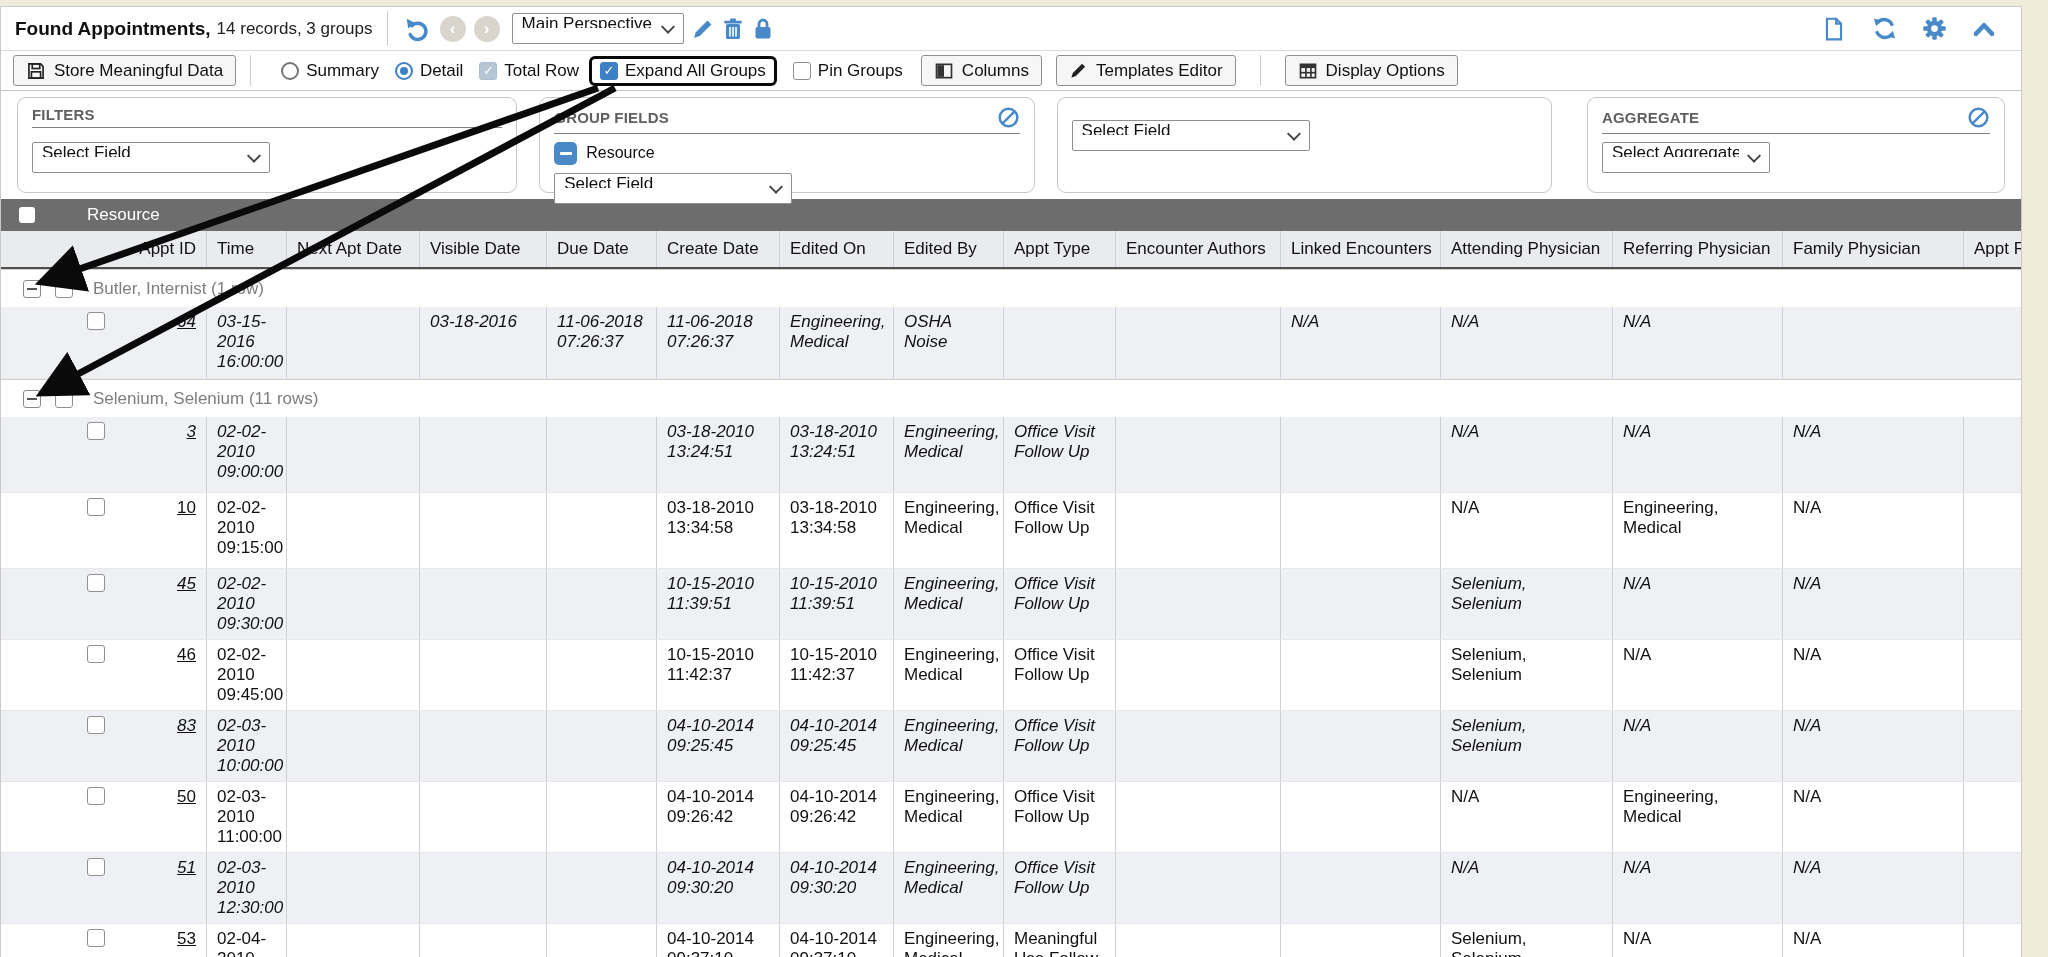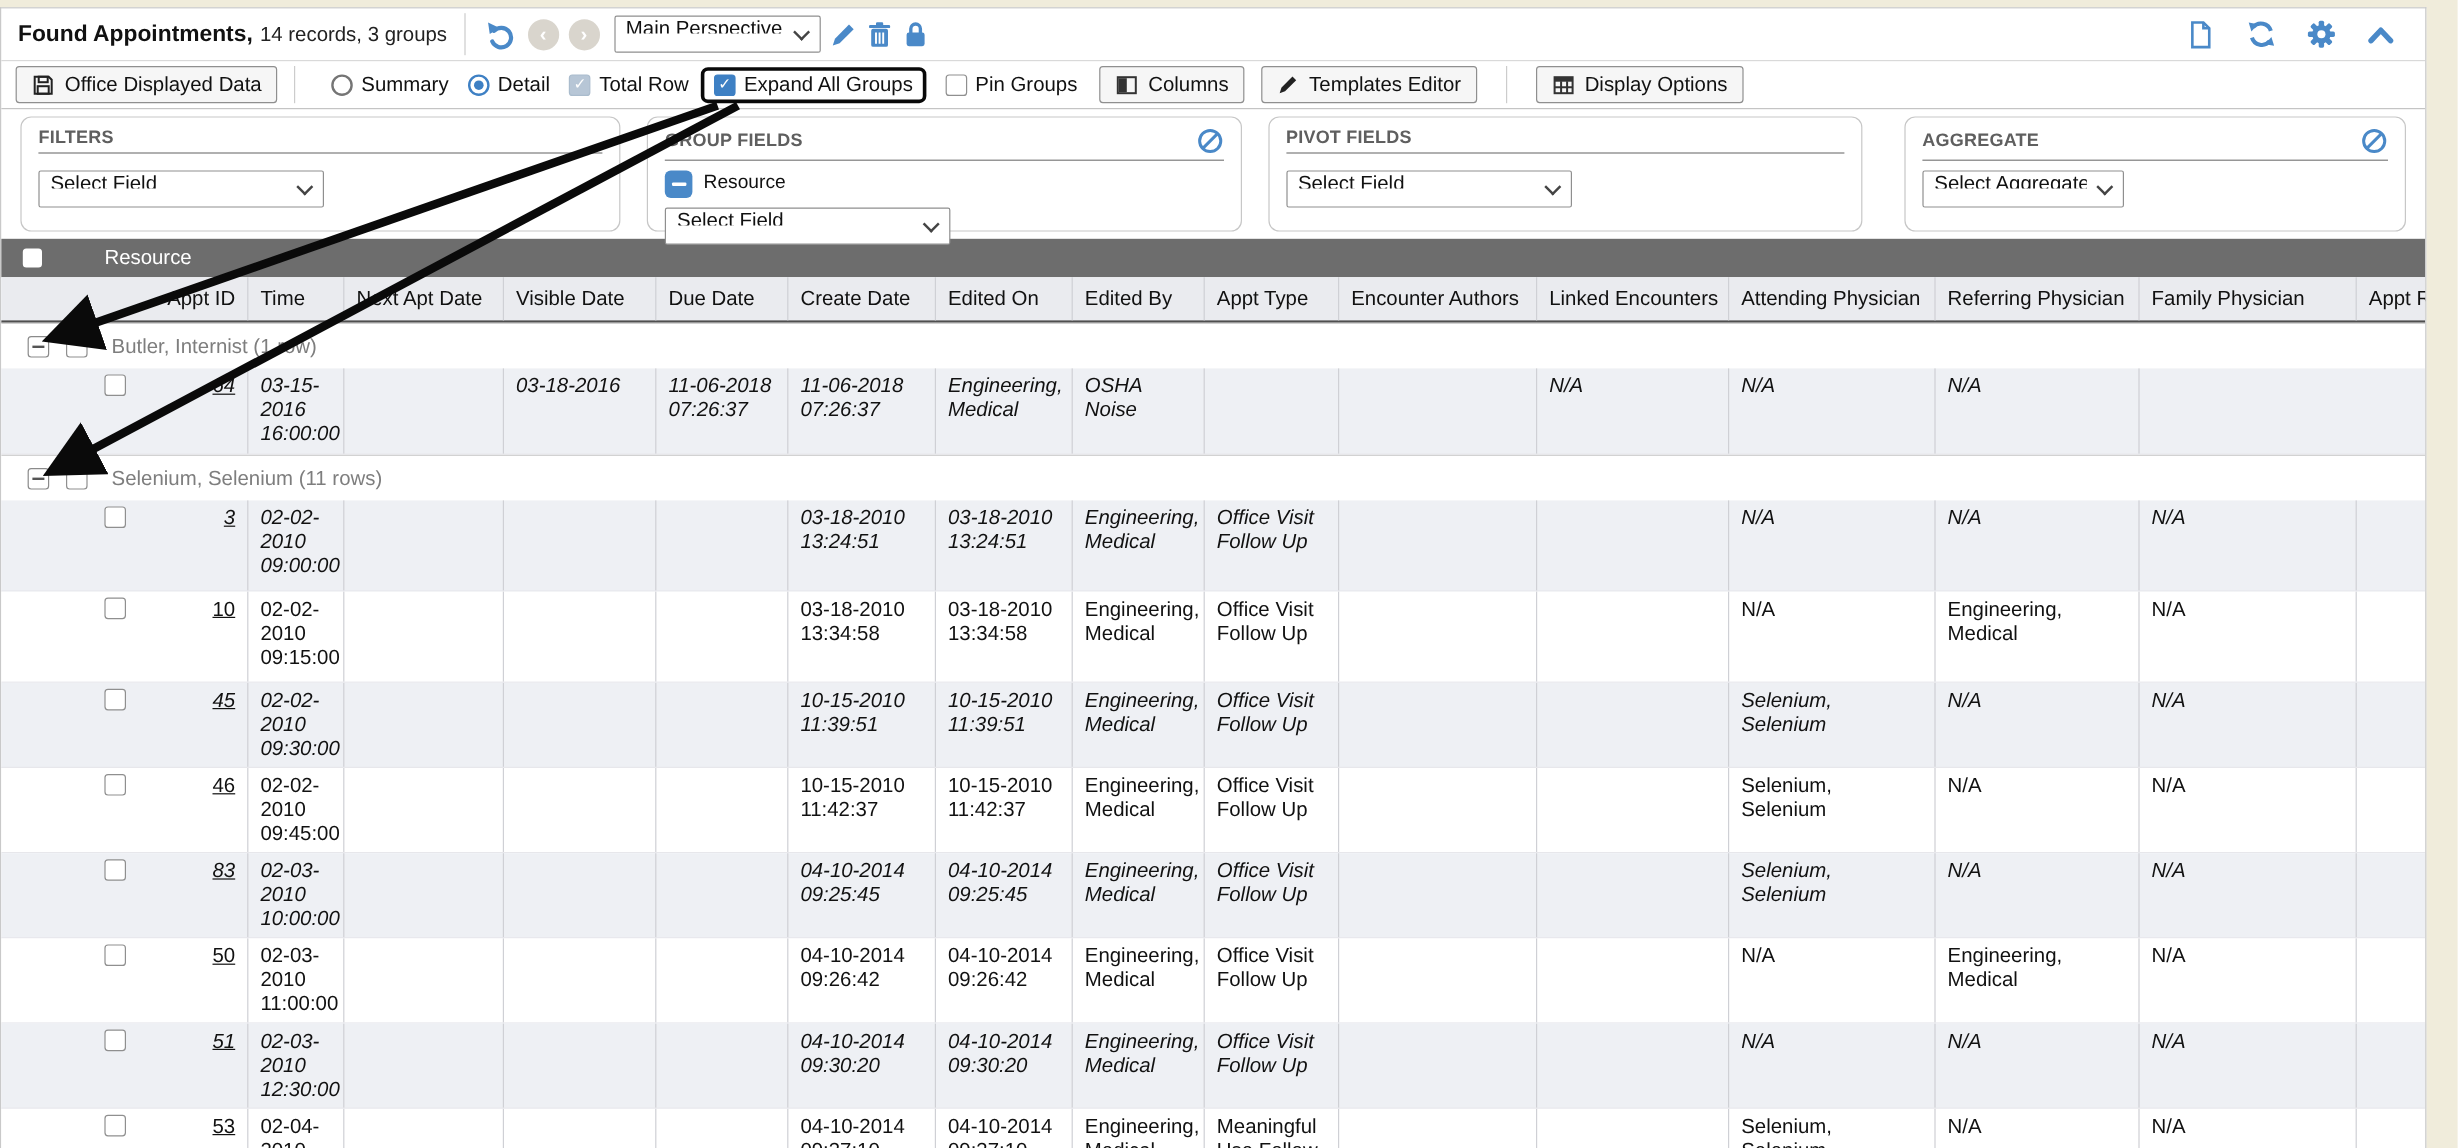--- a/index.html
+++ b/index.html
@@ -193,21 +193,21 @@
     </span>
   </div>
 
   <div class="toolbar">
     <button class="btn">
       <svg width="20" height="20" viewBox="0 0 24 24" fill="none" stroke="#222" stroke-width="2">
           <path d="M3.5 3.5h14l3 3v14h-17z"></path>
           <rect x="7.5" y="3.5" width="9" height="5.5"></rect>
           <rect x="6.5" y="13" width="11" height="7.5"></rect>
         </svg>
-      <span>Office Displayed Data</span>
+      <span>Store Meaningful Data</span>
     </button>
     <span class="vdiv"></span>
 
     <span class="ctl-group">
       <span class="radio"></span>
       <span>Summary</span>
     </span>
     <span class="ctl-group">
       <span class="radio checked"></span>
       <span>Detail</span>
@@ -279,23 +279,20 @@
       <div class="chip-row">
         <span class="minus-chip"></span>
         <span class="chip-label">Resource</span>
       </div>
       <span class="select sel-w" style="display:block">
         <select><option>Select Field</option></select>
       </span>
     </div>
 
     <div class="panel p-pivot">
-      <div class="panel-head">
-        <span class="panel-title">PIVOT FIELDS</span>
-      </div>
       <span class="select sel-w mt-big" style="display:block">
         <select><option>Select Field</option></select>
       </span>
     </div>
 
     <div class="panel p-agg">
       <div class="panel-head">
         <span class="panel-title">AGGREGATE</span>
         <span>
           <svg width="23" height="23" viewBox="0 0 24 24" fill="none" stroke="#4a89c8" stroke-width="2.6">

